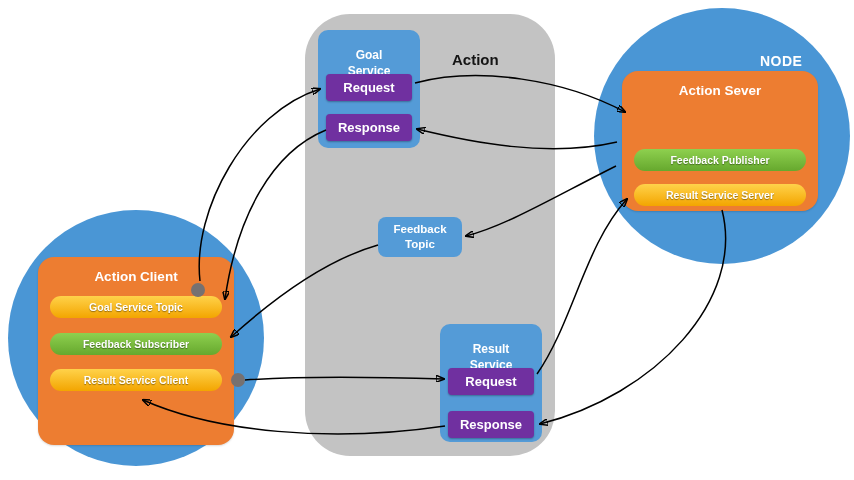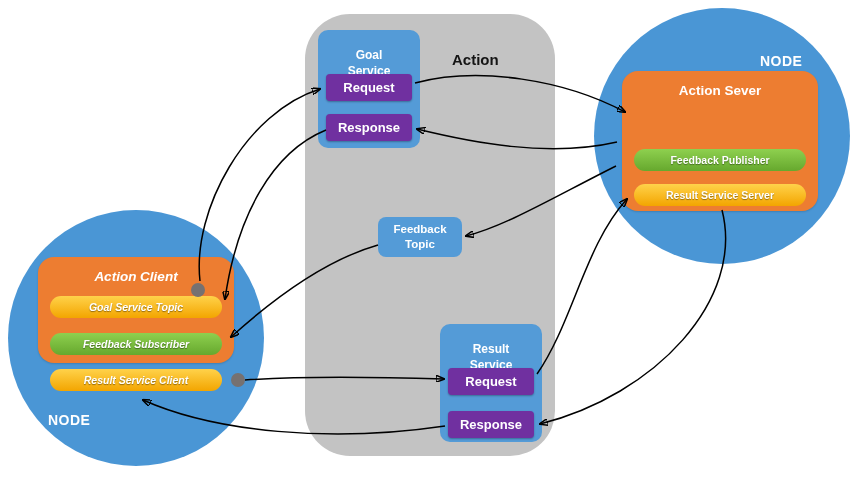--- a/index.html
+++ b/index.html
@@ -15,21 +15,21 @@
   .circle{position:absolute;border-radius:50%;background:#4a96d5;}
   .server-circle{left:594px;top:8px;width:256px;height:256px;}
   .client-circle{left:8px;top:210px;width:256px;height:256px;}
   .node-label{position:absolute;color:#fff;font-weight:bold;font-size:14px;letter-spacing:.5px;}
   .server-node-label{left:760px;top:53px;}
   .client-node-label{left:48px;top:412px;}
 
   
   .orange-box{position:absolute;background:#ed7d31;border-radius:16px;box-shadow:0 1px 2px rgba(0,0,0,.15);}
   .server-box{left:622px;top:71px;width:196px;height:140px;}
-  .client-box{left:38px;top:257px;width:196px;height:106px;font-style:italic;}
+  .client-box{left:38px;top:257px;width:196px;height:188px;}
   .orange-title{text-align:center;color:#fff;font-weight:bold;font-size:13.5px;margin-top:12px;}
 
   .pill{position:absolute;left:12px;width:172px;height:22px;border-radius:12px;
         color:#fff;font-weight:bold;font-size:10.5px;line-height:22px;text-align:center;
         text-shadow:0 1px 1px rgba(0,0,0,.4);}
   .pill-yellow{background:linear-gradient(180deg,#ffd24a,#f3a500);}
   .pill-green{background:linear-gradient(180deg,#8ed04f,#66a82e);}
   .server-box .p1{top:41px;} .server-box .p2{top:78px;} .server-box .p3{top:113px;}
   .client-box .p1{top:39px;} .client-box .p2{top:76px;} .client-box .p3{top:112px;}
 

